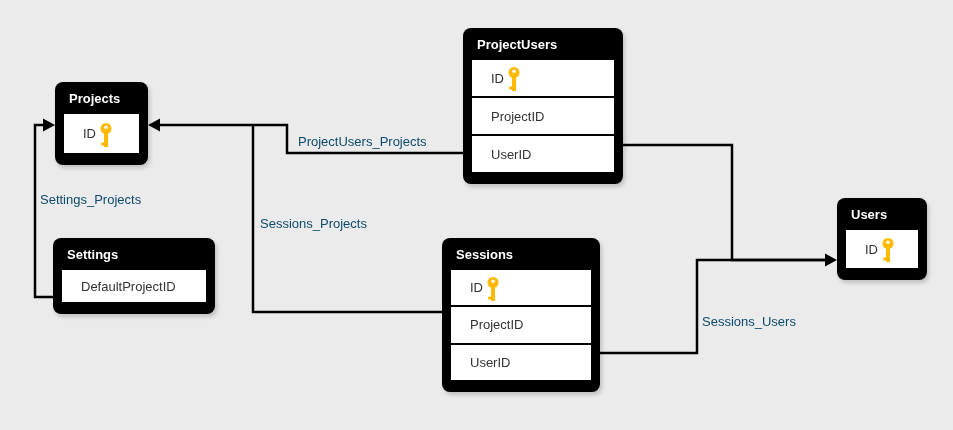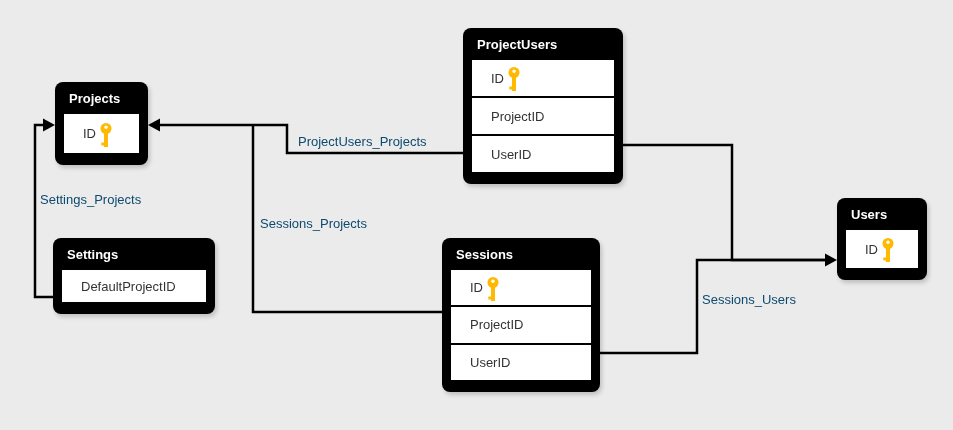--- a/index.html
+++ b/index.html
@@ -183,15 +183,15 @@
             <rect x="1.3" y="19.5" width="3" height="3" fill="#ffb900"></rect>
           </svg>
         </span>
       </div>
     </div>
   </div>
 
   <div class="rel-label" style="left:40px; top:192px;">Settings_Projects</div>
   <div class="rel-label" style="left:298px; top:134px;">ProjectUsers_Projects</div>
   <div class="rel-label" style="left:260px; top:216px;">Sessions_Projects</div>
-  <div class="rel-label" style="left:702px; top:292px;">Sessions_Users</div>
+  <div class="rel-label" style="left:702px; top:314px;">Sessions_Users</div>
 
 </div>
 
 </body></html>

